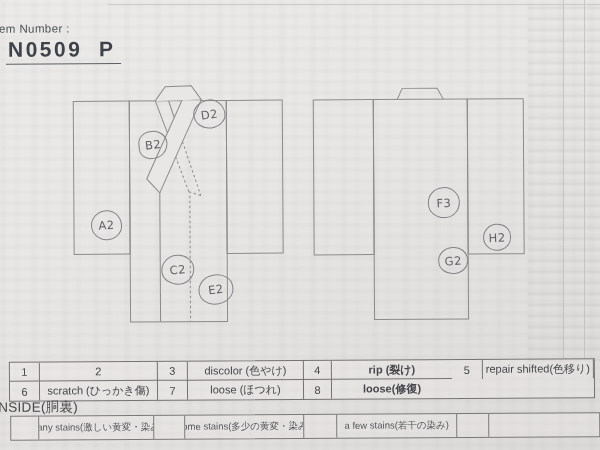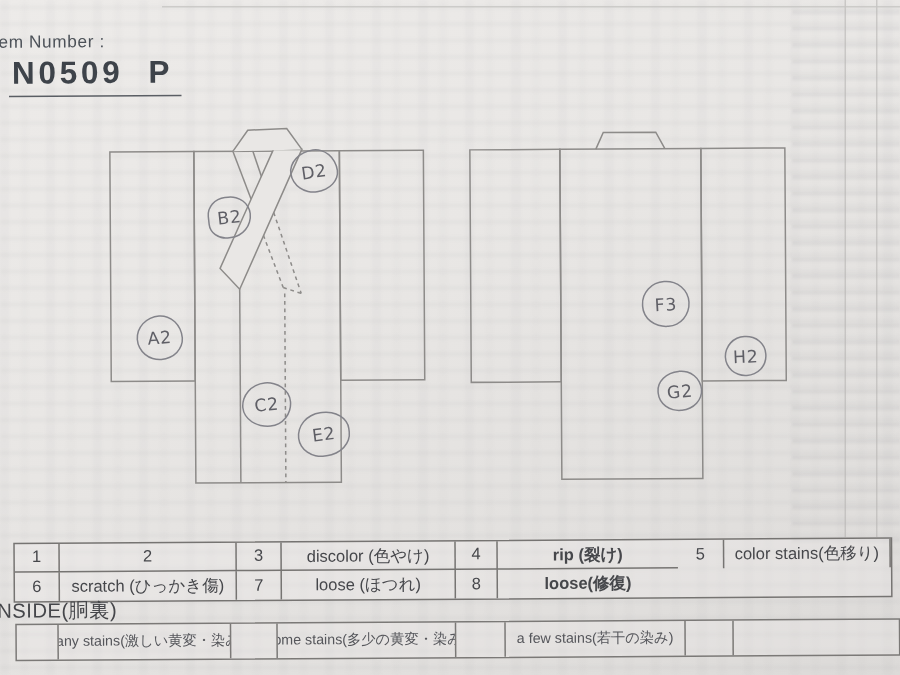--- a/index.html
+++ b/index.html
@@ -163,21 +163,21 @@
 
     <div class="codes-table">
       <div class="cell">1</div>
       <div class="cell">2</div>
       <div class="cell">3</div>
       <div class="cell">discolor (色やけ)</div>
       <div class="cell">4</div>
       <div class="cell last-col">rip (裂け)</div>
 
       <div class="cell last-row">5</div>
-      <div class="cell last-row">color stains(色移り)</div>
+      <div class="cell last-row">repair shifted(色移り)</div>
       <div class="cell last-row">6</div>
       <div class="cell last-row">scratch (ひっかき傷)</div>
       <div class="cell last-row">7</div>
       <div class="cell last-row">loose (ほつれ)</div>
       <div class="cell last-row">8</div>
       <div class="cell last-row last-col">loose(修復)</div>
     </div>
 
     <div class="inside-label">INSIDE(胴裏)</div>
 

